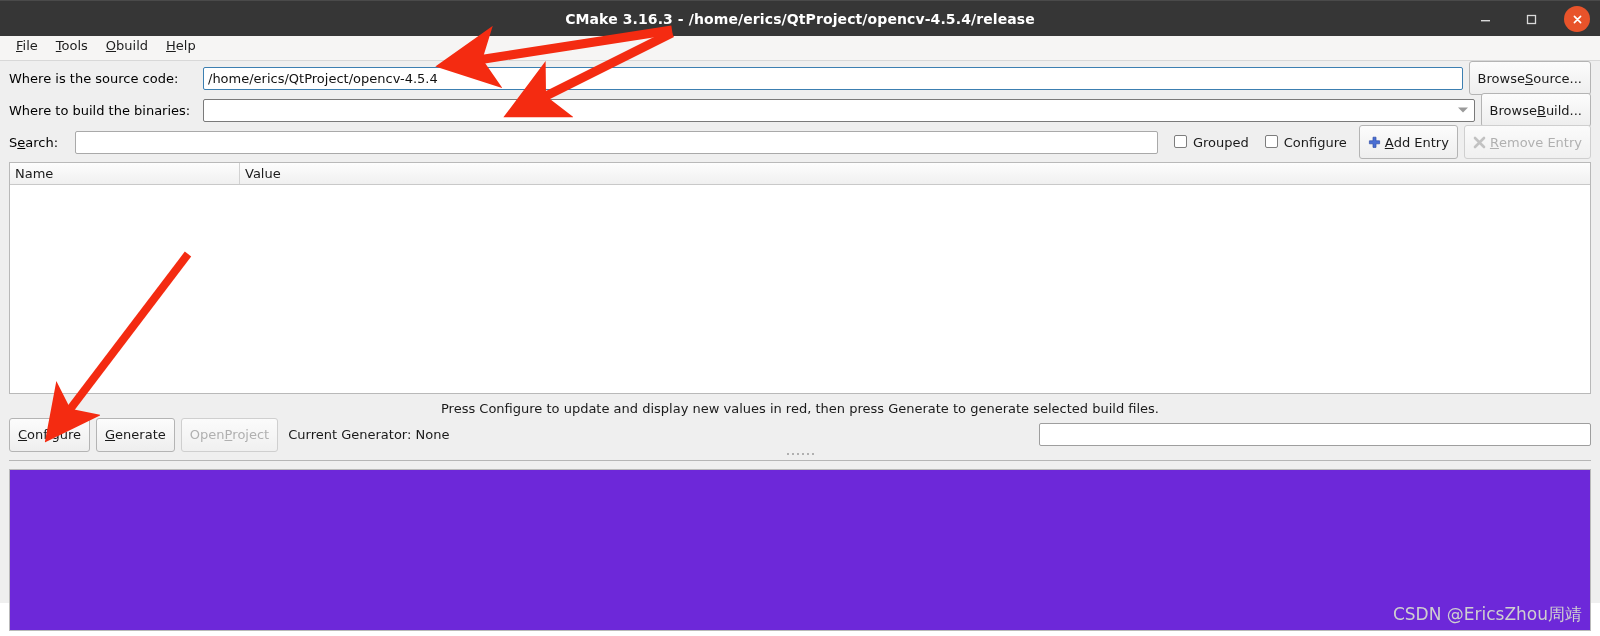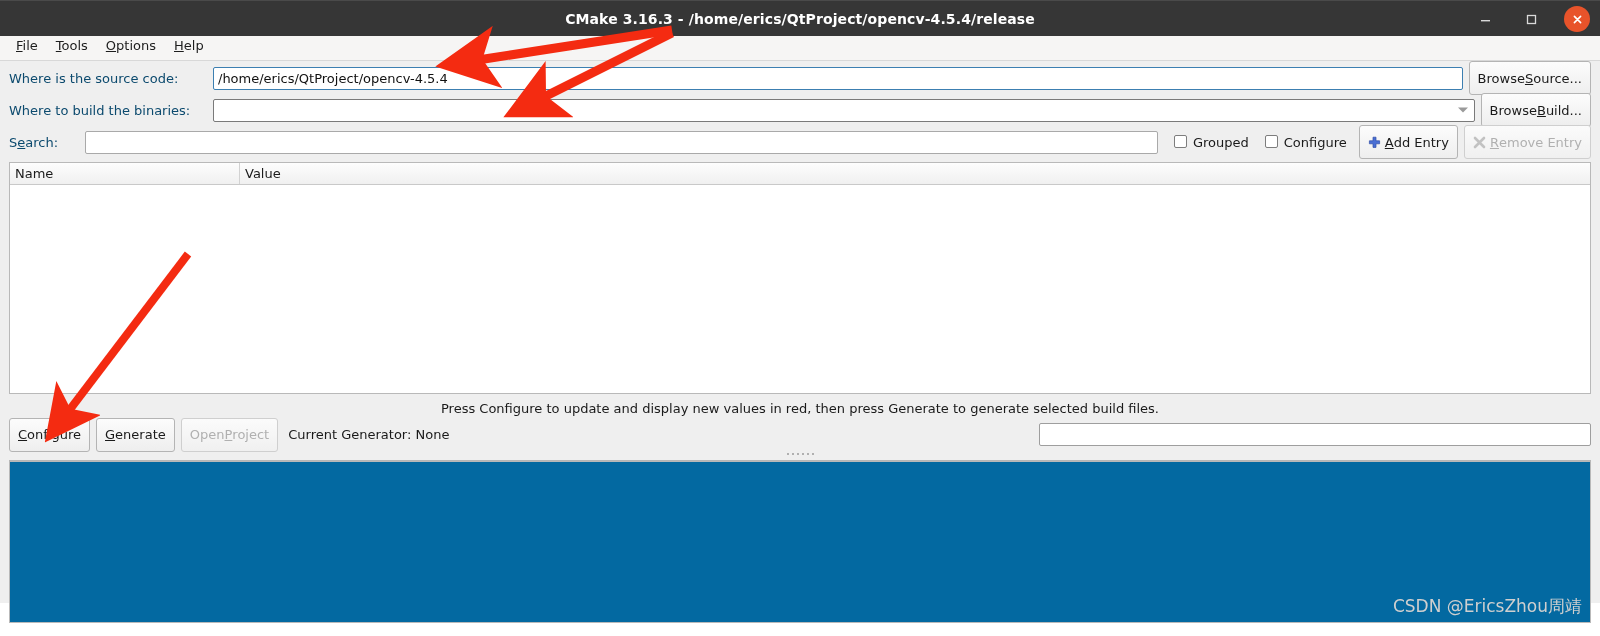--- a/index.html
+++ b/index.html
@@ -101,23 +101,23 @@
 
   .row {
     display: flex;
     align-items: center;
     height: 30px;
     margin-top: 2px;
   }
 
   .field-label {
     font-size: 13px;
-    color: #0c4a6e;
-    white-space: nowrap;
-    padding-right: 16px;
+    color: #000000;
+    white-space: nowrap;
+    padding-right: 6px;
   }
   .lbl-src  { width: 188px; }
   .lbl-bin  { width: 188px; }
   .lbl-search { width: 60px; }
 
   .text-input {
     flex: 1;
     height: 23px;
     background: #ffffff;
     border: 1px solid #3c7fb1;
@@ -274,23 +274,23 @@
     gap: 3px;
   }
   .splitter-dots i {
     width: 2px; height: 2px;
     background: #b0b0b0;
     display: block;
   }
 
   
   .output {
-    margin-top: 0;
+    margin-top: 8px;
     height: 162px;
-    background: #0369a1;
+    background: #6d28d9;
     border: 1px solid #b9b9b9;
     box-sizing: border-box;
     position: relative;
   }
   .watermark {
     position: absolute;
     right: 8px;
     bottom: 4px;
     font-size: 17px;
     color: #cfcfcf;
@@ -335,21 +335,21 @@
             <path d="M3.4 3.4 L9.6 9.6 M9.6 3.4 L3.4 9.6" stroke="#ffffff" stroke-width="1.6" stroke-linecap="round"></path>
           </svg>
         </div>
       </div>
     </div>
   </div>
 
   <div class="menubar">
     <div class="menu-item"><span class="mn">F</span><span>ile</span></div>
     <div class="menu-item"><span class="mn">T</span><span>ools</span></div>
-    <div class="menu-item"><span class="mn">O</span><span>ptions</span></div>
+    <div class="menu-item"><span class="mn">O</span><span>build</span></div>
     <div class="menu-item"><span class="mn">H</span><span>elp</span></div>
   </div>
 
   <div class="body-wrap">
 
     <div class="row">
       <div class="field-label lbl-src">Where is the source code:</div>
       <div class="text-input">
         <span class="input-value">/home/erics/QtProject/opencv-4.5.4</span>
       </div>

